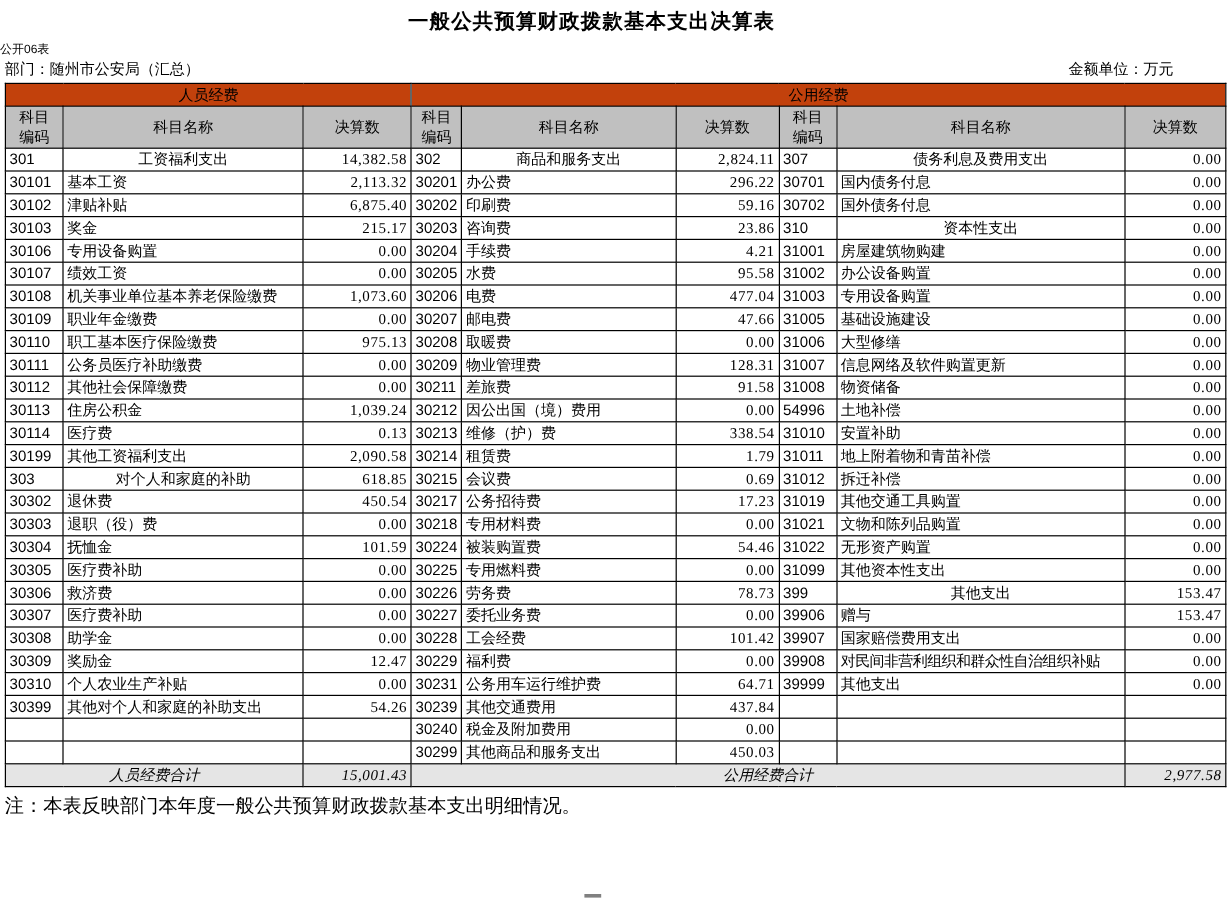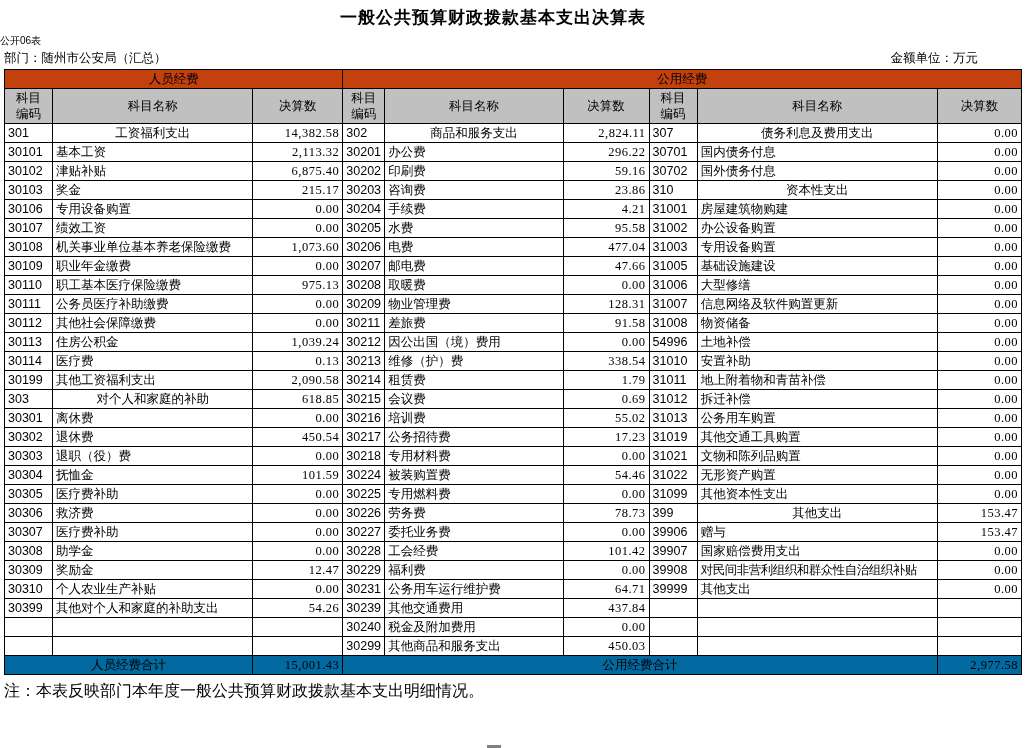--- a/index.html
+++ b/index.html
@@ -9,21 +9,21 @@
   .pubno{text-align:left;padding-right:8px;font-size:10px;}
   .deptline{display:flex;justify-content:space-between;align-items:flex-end;padding:2px 8px 2px 4px;font-size:12.5px;}
   table.main{border-collapse:collapse;table-layout:fixed;width:1018px;margin-left:4px;}
   table.main td,table.main th{border:1px solid #000;padding:1px 3px;font-size:12.5px;line-height:16px;height:19px;vertical-align:middle;box-sizing:border-box;overflow:hidden;white-space:nowrap;}
   .grp{background:#c2410c;text-align:center;font-weight:normal;}
   .hd{background:#c0c0c0;text-align:center;}
   .code{text-align:left;padding-left:2px;}
   .name1{text-align:center;padding-left:4px;}
   .name2{text-align:left;padding-left:20px;}
   .num{text-align:right;padding-right:4px;font-family:"Liberation Serif","DejaVu Serif",serif;letter-spacing:0.5px;}
-  .totalrow td{background:#0369a1;}
+  .totalrow td{background:#e5e5e5;font-style:italic;}
   .ttl-label{text-align:center;}
   .small{font-size:9px;letter-spacing:-0.5px;}
   .note{padding:6px 0 0 4px;font-size:16px;}
   .sheettabs{position:absolute;bottom:0;left:0;width:1026px;height:14px;border-top:1px solid #fff;}
   .tabmark{position:absolute;bottom:0;left:487px;width:14px;height:3px;background:#808080;}
 </style>
 </head>
 <body>
 
 <div class="page">
@@ -225,31 +225,20 @@
           <td class="name1">对个人和家庭的补助</td>
           <td class="num">618.85</td>
           <td class="code">30215</td>
           <td class="name2">会议费</td>
           <td class="num">0.69</td>
           <td class="code">31012</td>
           <td class="name2">拆迁补偿</td>
           <td class="num">0.00</td>
         </tr>
         <tr>
-          <td class="code">30301</td>
-          <td class="name2">离休费</td>
-          <td class="num">0.00</td>
-          <td class="code">30216</td>
-          <td class="name2">培训费</td>
-          <td class="num">55.02</td>
-          <td class="code">31013</td>
-          <td class="name2">公务用车购置</td>
-          <td class="num">0.00</td>
-        </tr>
-        <tr>
           <td class="code">30302</td>
           <td class="name2">退休费</td>
           <td class="num">450.54</td>
           <td class="code">30217</td>
           <td class="name2">公务招待费</td>
           <td class="num">17.23</td>
           <td class="code">31019</td>
           <td class="name2">其他交通工具购置</td>
           <td class="num">0.00</td>
         </tr>

